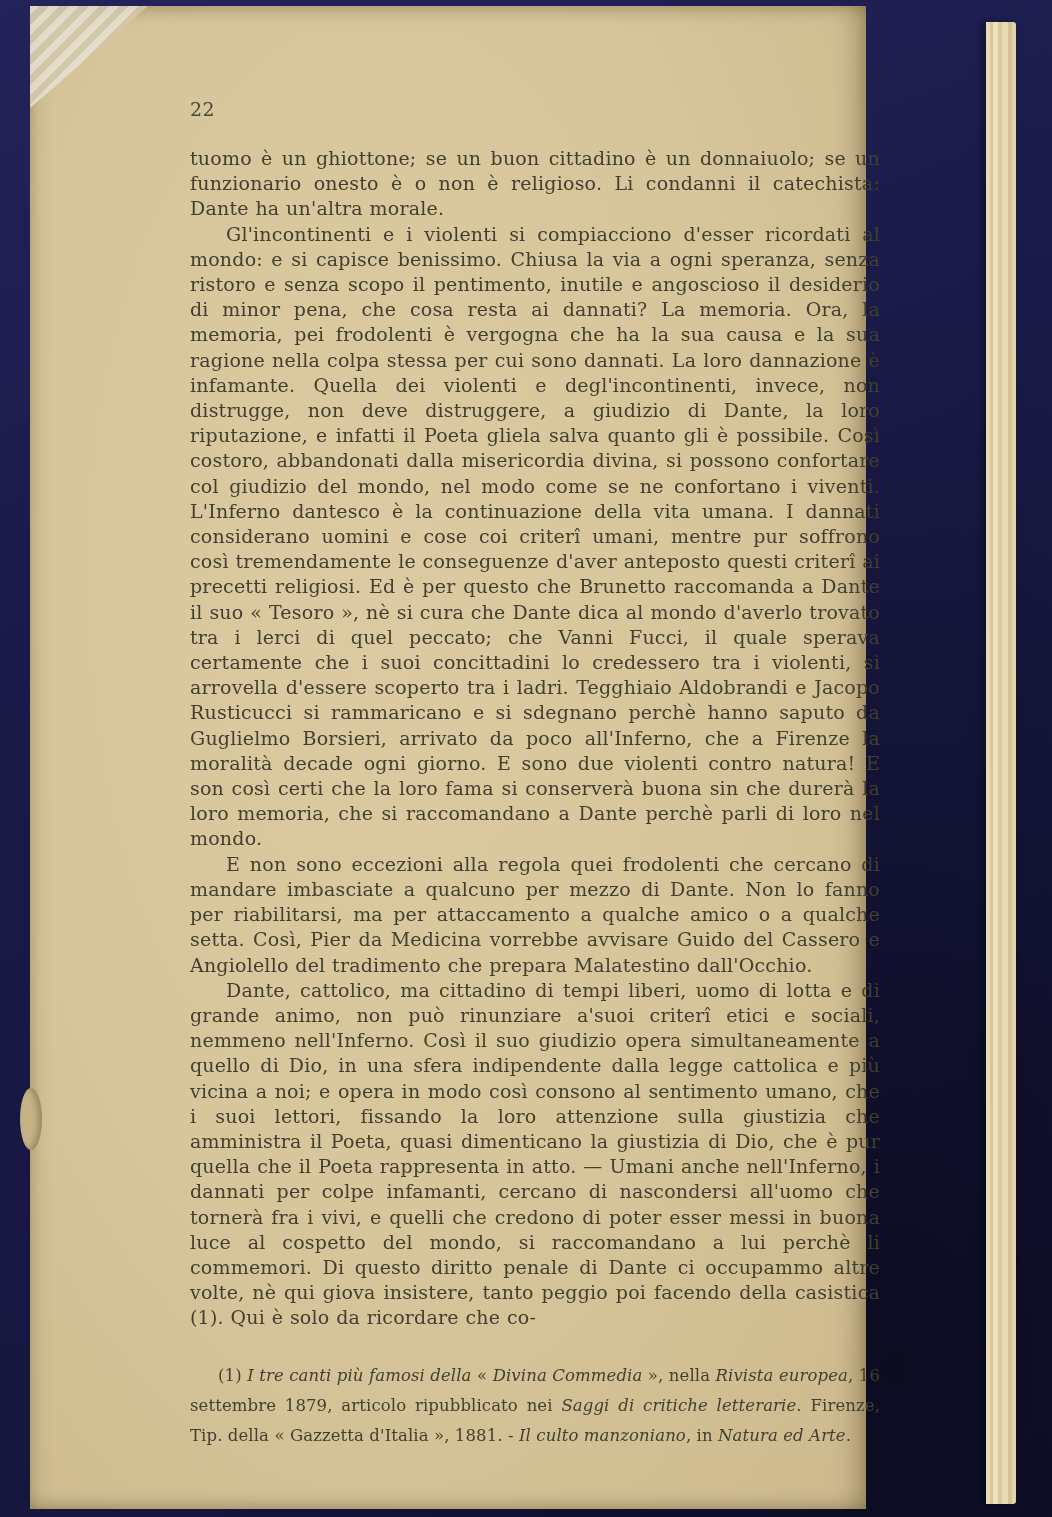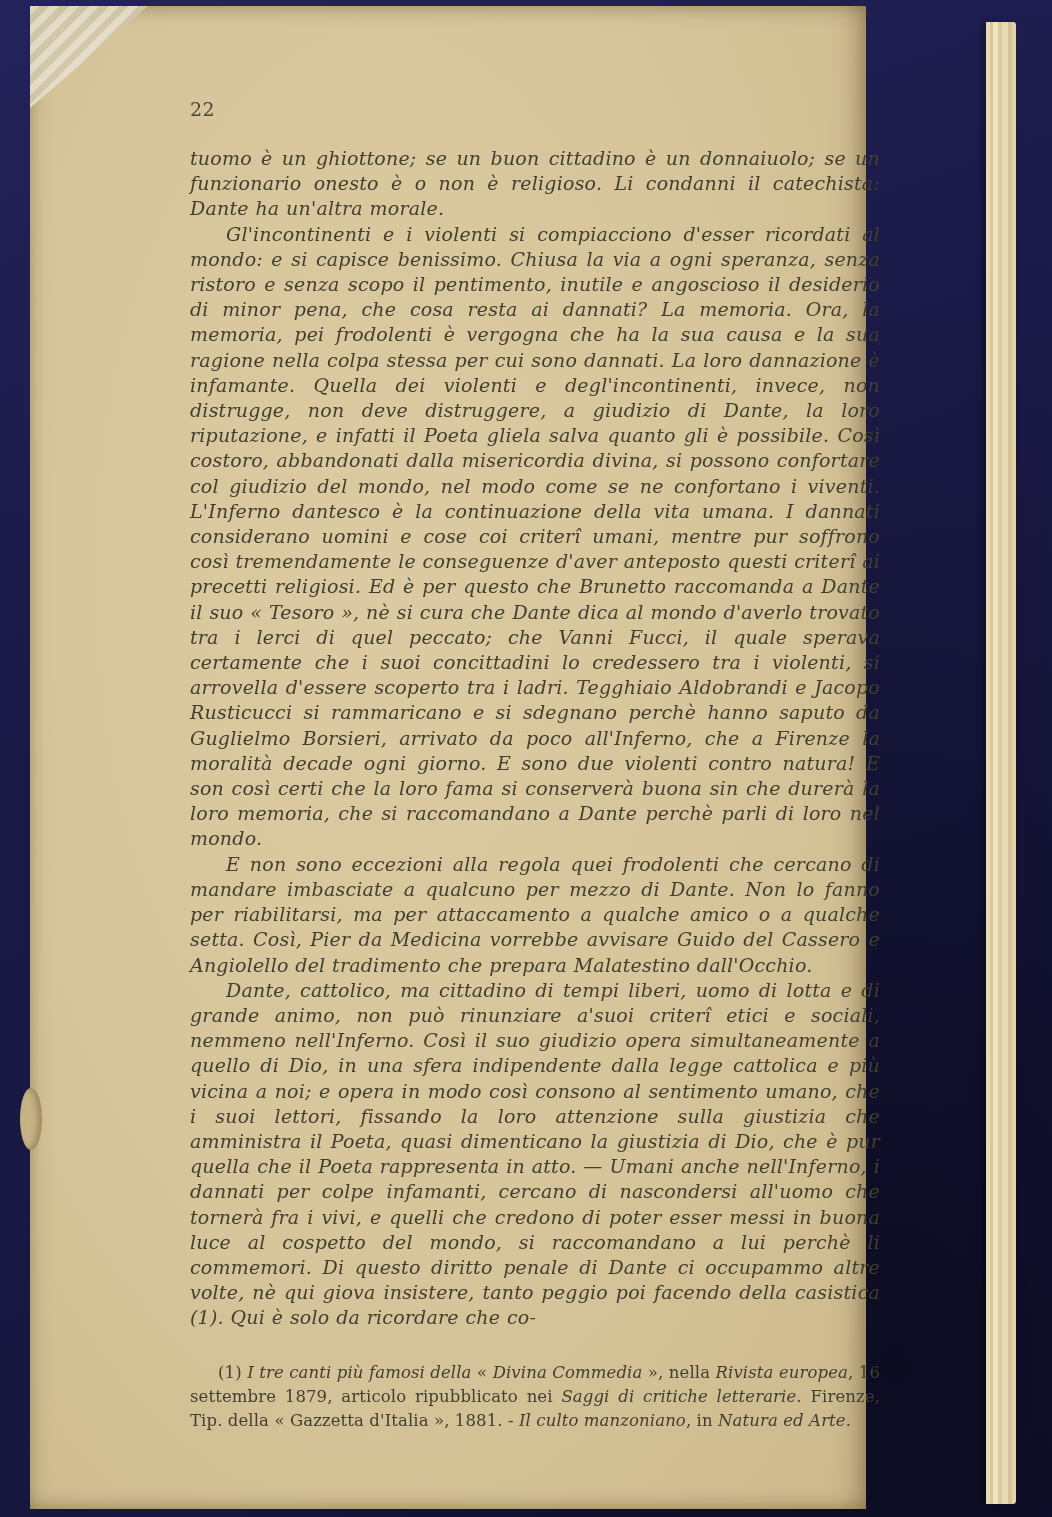--- a/index.html
+++ b/index.html
@@ -70,27 +70,26 @@
     color: #4a4736;
   }
   .para {
     margin: 0;
     font-size: 19px;
     line-height: 25.2px;
     text-align: justify;
     text-indent: 36px;
     letter-spacing: .2px;
     word-spacing: .5px;
-    font-style: italic;
   }
   .para.no-indent { text-indent: 0; }
   .footnote {
     margin-top: 30px;
     font-size: 16.5px;
-    line-height: 24px;
+    line-height: 30px;
     text-align: justify;
     text-indent: 28px;
     letter-spacing: .1px;
   }
   .footnote .it { font-style: italic; }
 </style>
 </head>
 <body>
 
 <div class="scan-bg"></div>

